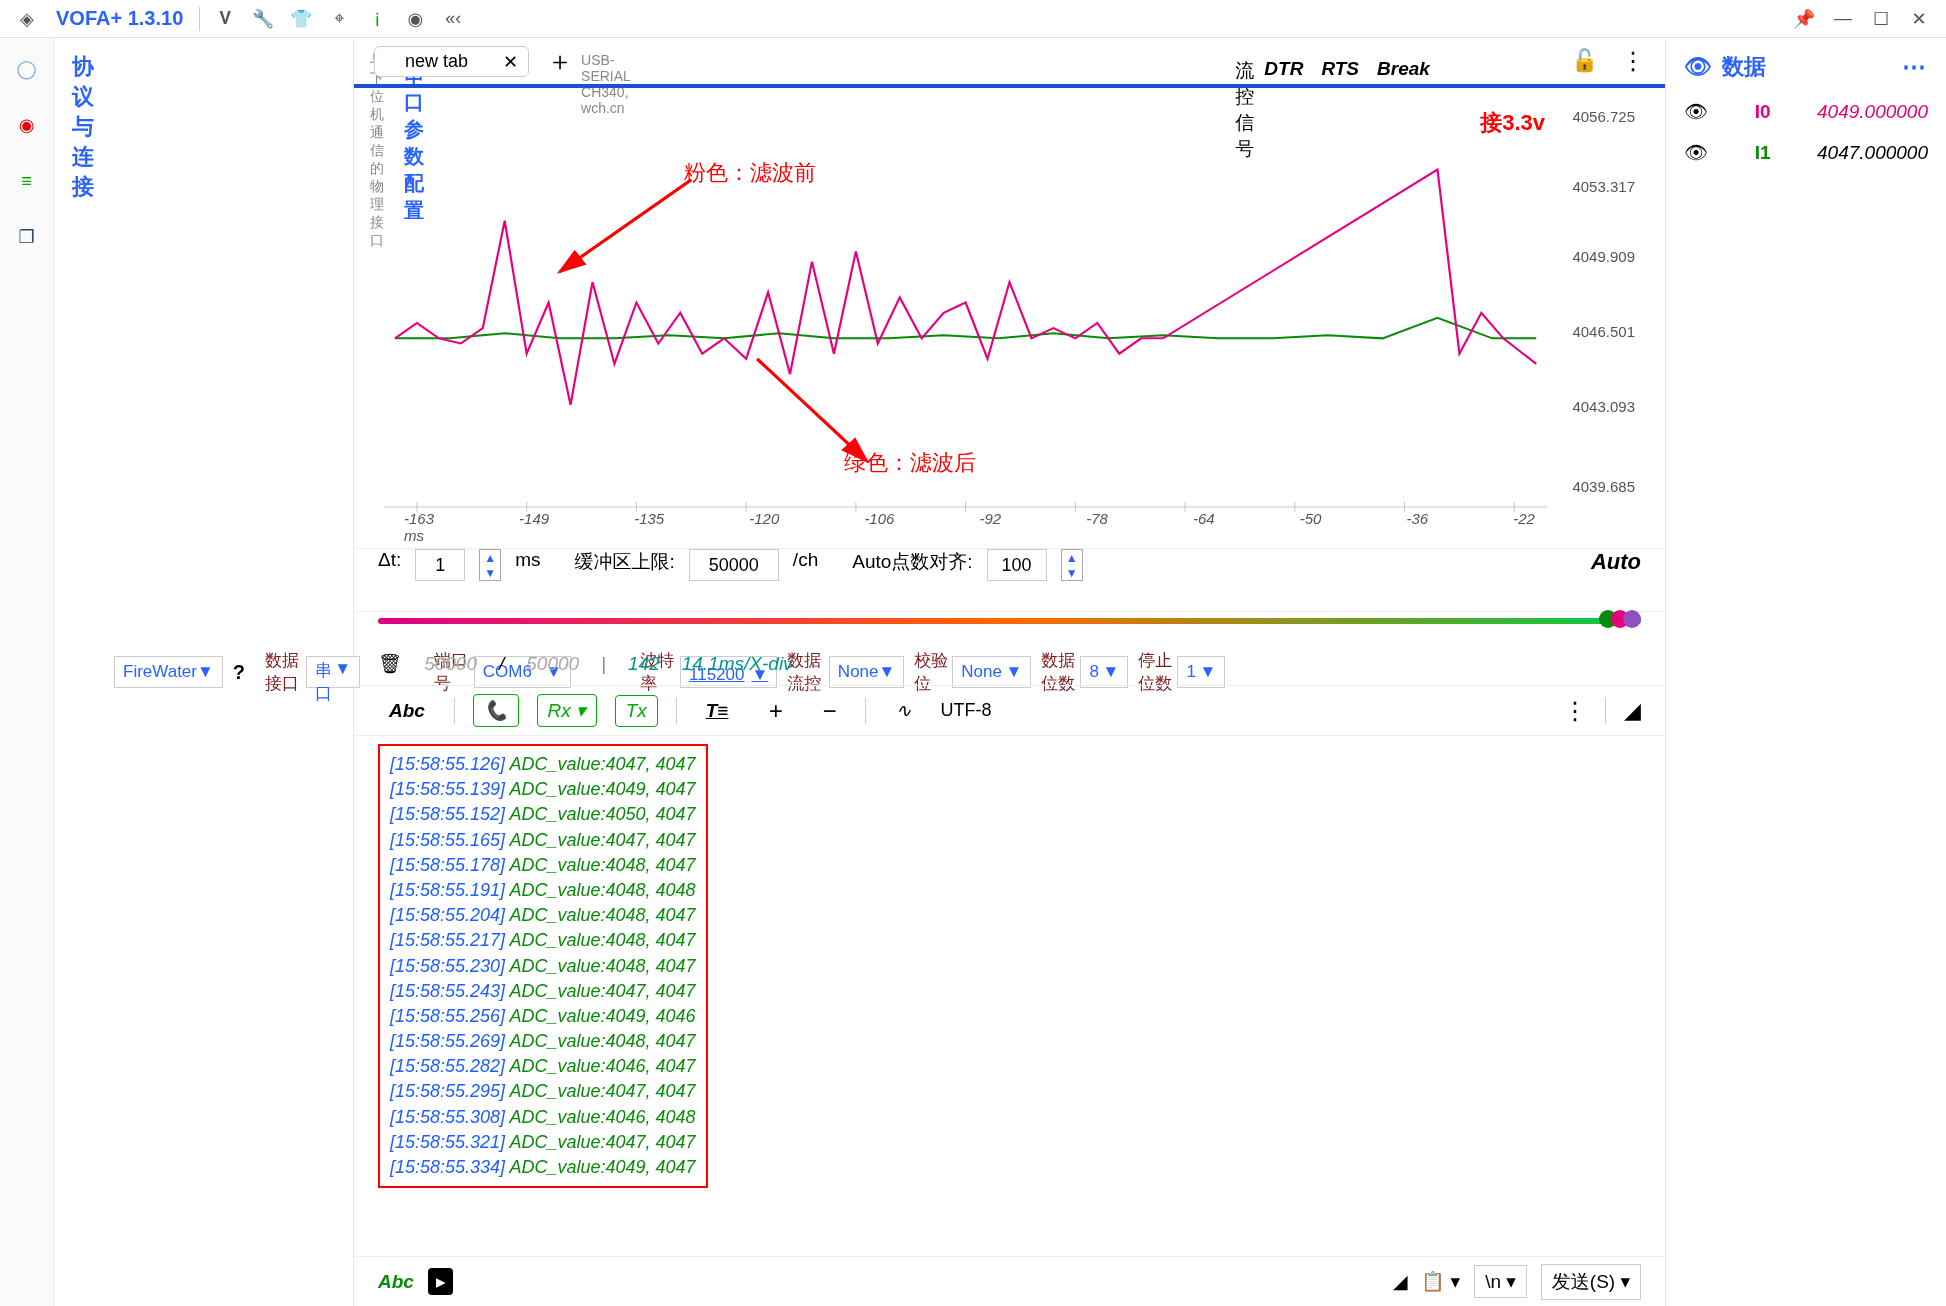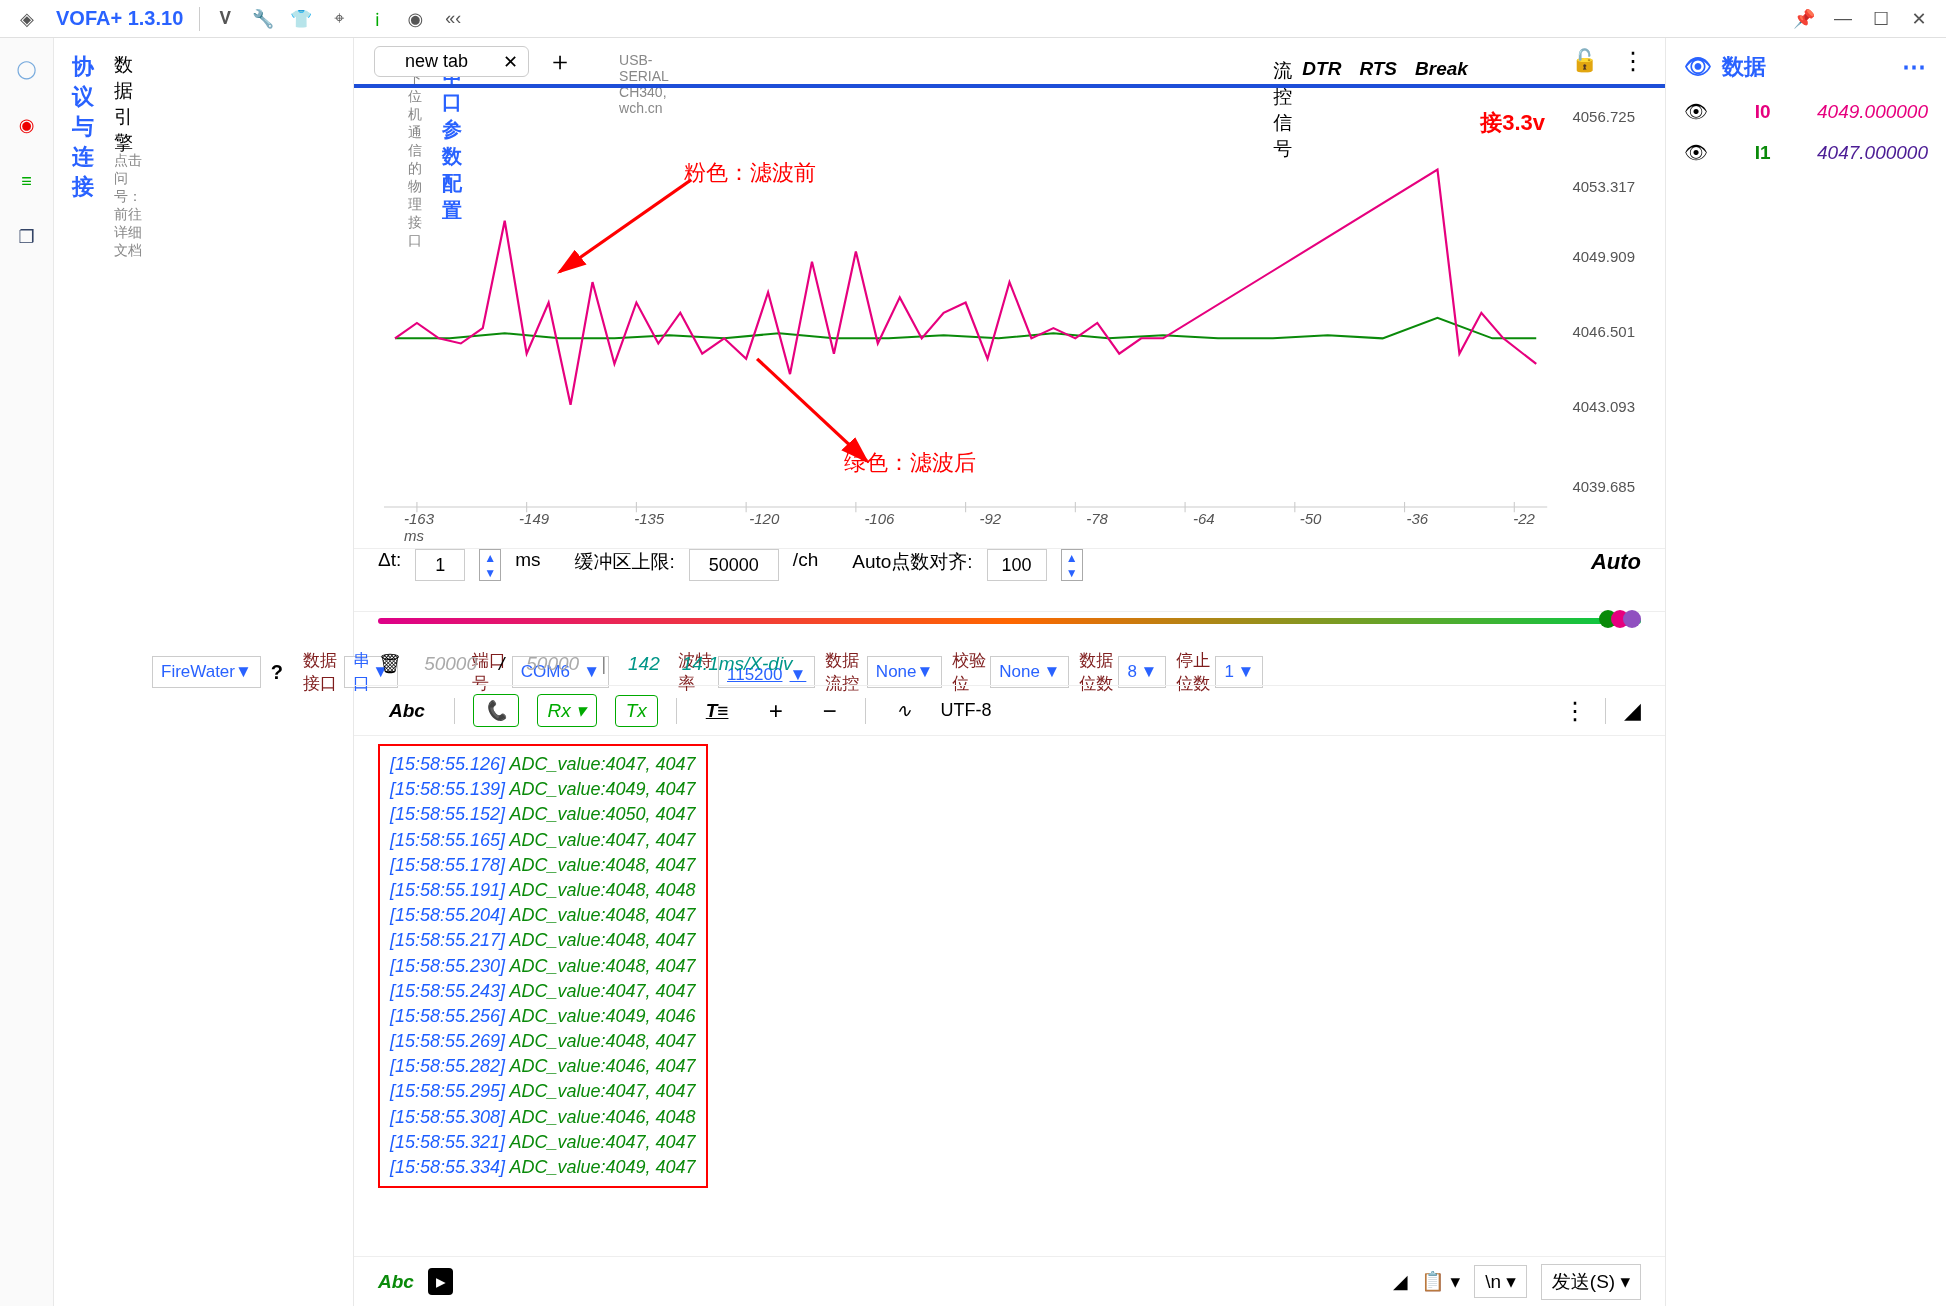--- a/index.html
+++ b/index.html
@@ -92,35 +92,31 @@
   <div class="leftrail">
     <div class="rail-icon" style="color:#7ad">◯</div>
     <div class="rail-icon" style="color:#e00">◉</div>
     <div class="rail-icon" style="color:#0a0">≡</div>
     <div class="rail-icon" style="color:#346">❐</div>
   </div>
 
   <div class="sidebar">
     <h3>协议与连接</h3>
     <div class="divider"></div>
-    <div>
-      <div style="font-size:19px">数据引擎</div>
-      <div class="sub">点击问号：前往详细文档</div>
-    </div>
     <div style="display:flex; gap:10px; align-items:center">
       <div class="sel" style="flex:1; display:flex; align-items:center; justify-content:space-between">
         <span>FireWater</span>
           <span style="color:#2962ff">▼</span>
       </div>
       <span style="font-size:20px; font-weight:bold">?</span>
     </div>
     <div class="divider"></div>
     <div class="row">
       <label>数据接口</label>
-      <div class="sel" style="width:78px; display:flex; justify-content:space-between; align-items:center">
+      <div class="sel" style="width:78px; display:flex; justify-content:space-between; ">
         <span>串口</span>
           <span style="color:#2962ff">▼</span>
       </div>
     </div>
     <div class="hint">与下位机通信的物理接口</div>
     <div class="divider"></div>
     <div class="section-title">串口参数配置</div>
     <div class="row">
       <label>端口号</label>
       <div class="sel" style="width:120px; display:flex; justify-content:space-between; align-items:center">
@@ -339,17 +335,17 @@
     </h3>
     <div id="right-items">
         <div class="data-row">
           <span>👁</span>
           <span class="nm" style="color:#e6007e">I0</span>
           <span class="val" style="color:#e6007e">4049.000000</span>
         </div>
         <div class="data-row">
           <span>👁</span>
           <span class="nm" style="color:#0a8a0a">I1</span>
-          <span class="val" style="color:#4c1d95">4047.000000</span>
+          <span class="val" style="color:#000000">4047.000000</span>
         </div>
       </div>
   </div>
 </div>
 
 </body></html>

